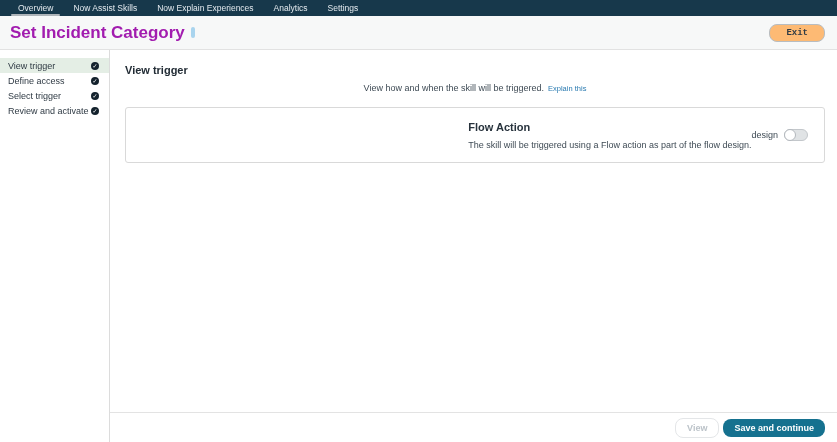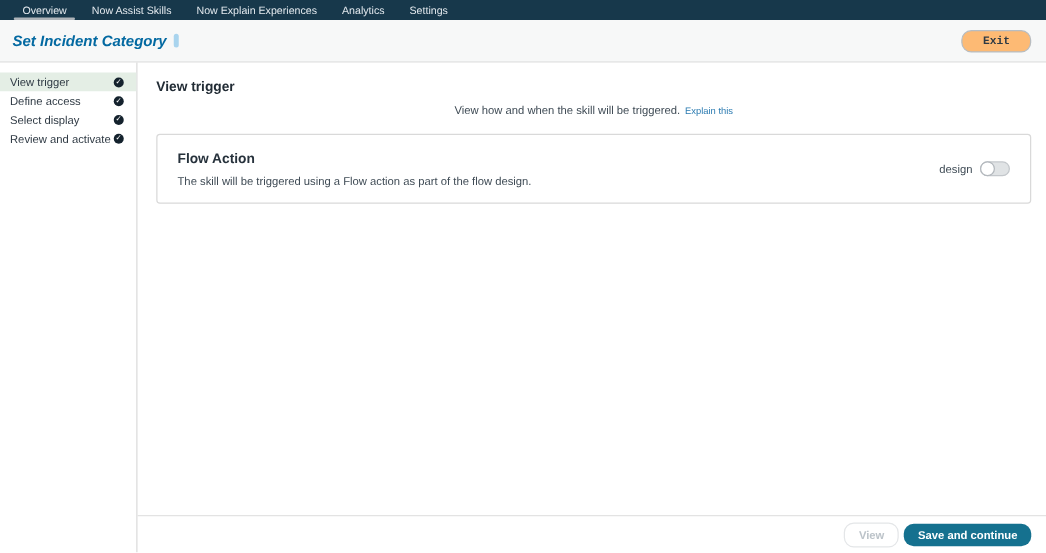--- a/index.html
+++ b/index.html
@@ -6,39 +6,39 @@
   html,body { width:837px; height:442px; overflow:hidden; }
   body { font-family:"Liberation Sans", sans-serif; background:#ffffff; color:#2f3a44; }
 
   
   .nav { height:16px; background:#17384b; display:flex; align-items:stretch; padding-left:8px; }
   .nav-item { color:#e3e9ee; font-size:8.5px; padding:0 10px; display:flex; align-items:center; position:relative; cursor:pointer;text-align:center; }
   .nav-item.active::after { content:""; position:absolute; left:3px; right:3px; bottom:0; height:2.5px; background:#aeb4b9; border-radius:1px; }
 
   
   .header { height:34px; background:#f7f8f8; display:flex; align-items:center; padding:0 12px 0 10px; border-bottom:1px solid #e2e2e2; }
-  .title { font-size:12px; font-weight:bold; color:#0369a1;font-style:italic; }
+  .title { font-size:17px; font-weight:bold; color:#a21caf; }
   .info-icon { width:4px; height:11px; border-radius:2px; background:#a9d4ee; margin-left:6px; }
   .exit-btn { margin-left:auto; font-size:9px; font-weight:bold; color:#2e3a44; background:#fdba74; border:1px solid #b8bdc1; border-radius:8px; padding:3px 16px; cursor:pointer; font-family:Liberation Mono, monospace; }
 
   
   .body-row { display:flex; height:392px; }
   .sidebar { width:110px; border-right:1px solid #dcdcdc; padding-top:8px; flex-shrink:0; }
   .step { height:15px; display:flex; align-items:center; justify-content:space-between; padding:0 10px 0 8px; font-size:9px; color:#2f3a44; cursor:pointer; }
   .step.active { background:#e4eee5; }
   .check-icon { width:8px; height:8px; border-radius:50%; background:#14222d; color:#ffffff; font-size:6px; display:flex; align-items:center; justify-content:center; line-height:1; flex-shrink:0; }
 
   .content { flex:1; display:flex; flex-direction:column; min-width:0; }
   .main { flex:1; padding:10px 12px 0 15px; }
   .main-heading { font-size:11px; font-weight:bold; color:#222c35; margin:4px 0 7px; }
   .main-desc { font-size:9px; color:#3f4b55;text-align:center; }
   .explain-link { font-size:7.5px; color:#2b7bb1; margin-left:4px; text-decoration:none; cursor:pointer; }
 
   
-  .card { margin-top:14px; border:1px solid #d9d9d9; border-radius:3px; padding:12px 16px; min-height:56px; display:flex; justify-content:space-between; align-items:center; background:#ffffff; }
+  .card { margin-top:14px; border:1px solid #d9d9d9; border-radius:3px; padding:12px 16px; min-height:56px; display:flex; justify-content:flex-end; align-items:center; background:#ffffff; }
   .card-title { font-size:11px; font-weight:bold; color:#27323c; margin-bottom:7px; }
   .card-desc { font-size:9px; color:#3f4b55; }
   .toggle-row { display:flex; align-items:center; gap:6px; }
   .toggle-label { font-size:9px; color:#3f4b55; }
   .toggle { width:24px; height:12px; border-radius:7px; background:#e0e3e5; border:1px solid #c3c7cb; position:relative; cursor:pointer; flex-shrink:0; }
   .knob { position:absolute; left:-1px; top:-1px; width:12px; height:12px; border-radius:50%; background:#ffffff; border:1px solid #b3b8bd; }
 
   
   .footer { height:30px; border-top:1px solid #e3e3e3; display:flex; align-items:center; justify-content:flex-end; gap:4px; padding-right:12px; }
   .back-btn { font-size:9px; font-weight:bold; color:#bcc3c9; background:#ffffff; border:1px solid #e4e6e8; border-radius:8px; padding:4px 11px; cursor:default; font-family:inherit; }
@@ -65,21 +65,21 @@
   <div class="sidebar">
       <div class="step active">
         <span>View trigger</span>
         <span class="check-icon">✓</span>
       </div>
       <div class="step">
         <span>Define access</span>
         <span class="check-icon">✓</span>
       </div>
       <div class="step">
-        <span>Select display</span>
+        <span>Select trigger</span>
         <span class="check-icon">✓</span>
       </div>
       <div class="step">
         <span>Review and activate</span>
         <span class="check-icon">✓</span>
       </div>
     </div>
 
   <div class="content">
     <div class="main">

